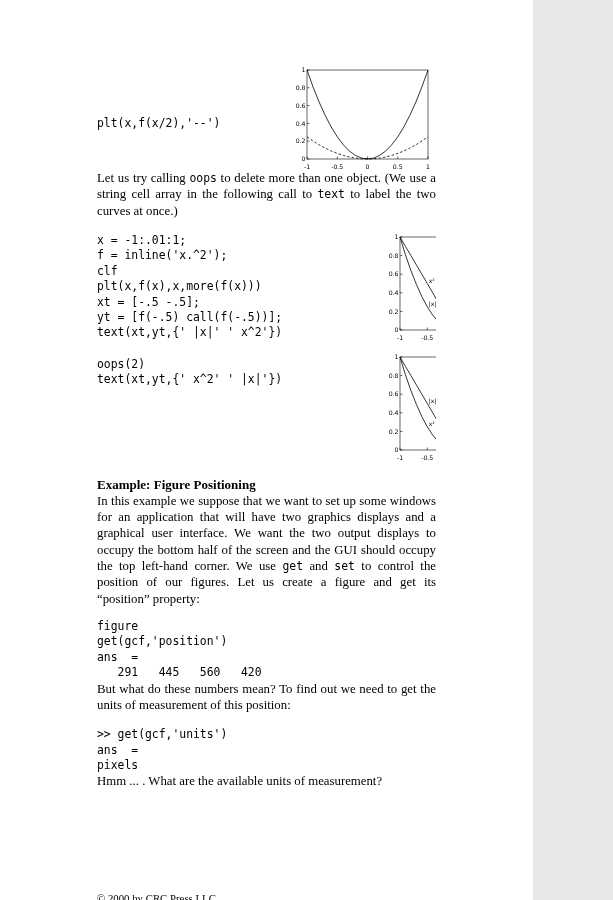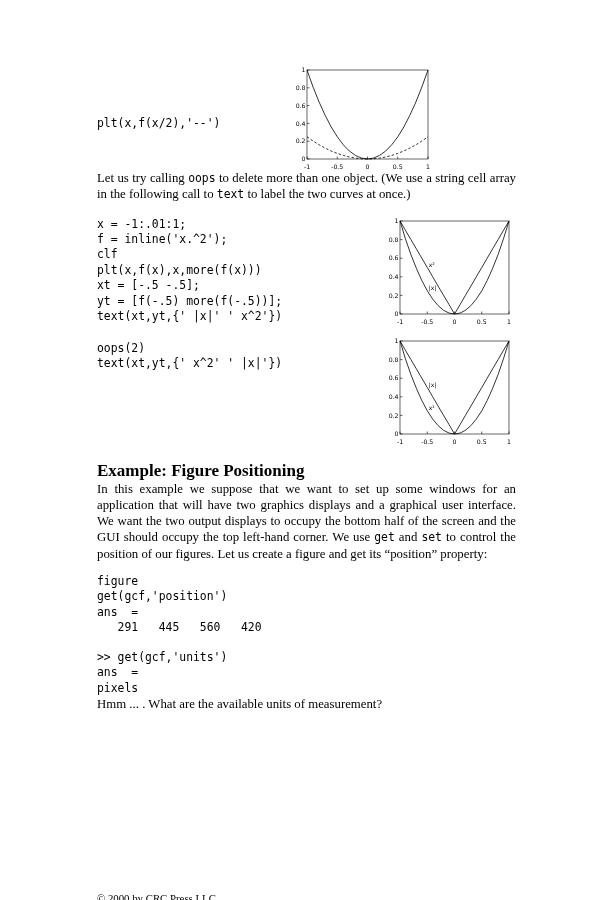--- a/index.html
+++ b/index.html
@@ -1,30 +1,30 @@
 <!DOCTYPE html>
 <html><head>
 <meta charset="utf-8">
 <style>
   html,body { margin:0; padding:0; background:#e8e8e8; }
   .page {
-    width:613px; height:900px; background:#ffffff; position:relative;
+    width:533px; height:900px; background:#ffffff; position:relative;
     box-sizing:border-box; padding:66px 97px 0 97px;
     font-family:"Liberation Serif", serif; font-size:12.8px; color:#000;
     overflow:hidden;
   }
   p.body { margin:0; text-align:justify; line-height:16.3px; }
   .mono, .codeline { font-family:"DejaVu Sans Mono", monospace; font-size:11.4px; }
   .codeline { line-height:15.4px; white-space:pre; }
   .row { display:flex; align-items:flex-start; }
   .codecol { flex:0 0 286px; }
   .codecol-a { flex:0 0 193px; }
   .codecol-a .codeline { margin-top:50px; }
   .codecol-c .codeline:first-child { margin-top:4px; }
-  h2.heading { font-size:17px; margin:16px 0 0 0; font-weight:bold; }
+  h2.heading { font-size:13px; margin:16px 0 0 0; font-weight:bold; }
   svg text { font-family:"DejaVu Sans", sans-serif; fill:#000; }
   .mt12 { margin-top:12px; } .mt14 { margin-top:14px; } .mt16 { margin-top:16px; }
   .footer { position:absolute; left:97px; top:892px; font-size:10.8px; }
 </style>
 </head>
 <body>
 
 <div class="page">
 
   <div class="row">
@@ -62,21 +62,21 @@
 
   <p class="body mt16"><span>Let us try calling </span><span class="mono">oops</span><span> to delete more than one object. (We use a string cell array in the following call to </span><span class="mono">text</span><span> to label the two curves at once.)</span></p>
 
   <div class="row mt14">
     <div class="codecol">
       <div class="codeline">x = -1:.01:1;</div>
       <div class="codeline">f = inline('x.^2');</div>
       <div class="codeline">clf</div>
       <div class="codeline">plt(x,f(x),x,more(f(x)))</div>
       <div class="codeline">xt = [-.5 -.5];</div>
-      <div class="codeline">yt = [f(-.5) more(f(-.5))];</div>
+      <div class="codeline">yt = [f(-.5) call(f(-.5))];</div>
       <div class="codeline">text(xt,yt,{' |x|' ' x^2'})</div>
     </div>
     <svg width="130" height="108">
         <rect x="17" y="4" width="109" height="93" fill="none" stroke="#000" stroke-width="0.6"></rect>
         <line x1="17" y1="97" x2="17" y2="94.5" stroke="#000" stroke-width="0.6"></line>
         <text x="17" y="106.5" font-size="6.2" text-anchor="middle">-1</text>
         <line x1="44.25" y1="97" x2="44.25" y2="94.5" stroke="#000" stroke-width="0.6"></line>
         <text x="44.25" y="106.5" font-size="6.2" text-anchor="middle">-0.5</text>
         <line x1="71.5" y1="97" x2="71.5" y2="94.5" stroke="#000" stroke-width="0.6"></line>
         <text x="71.5" y="106.5" font-size="6.2" text-anchor="middle">0</text>
@@ -144,20 +144,21 @@
 
   <p class="body mt12"><span>In this example we suppose that we want to set up some windows for an application that will have two graphics displays and a graphical user interface. We want the two output displays to occupy the bottom half of the screen and the GUI should occupy the top left-hand corner. We use </span><span class="mono">get</span><span> and </span><span class="mono">set</span><span> to control the position of our figures. Let us create a figure and get its “position” property:</span></p>
 
   <div class="mt12">
     <div class="codeline">figure</div>
     <div class="codeline">get(gcf,'position')</div>
     <div class="codeline">ans  =</div>
     <div class="codeline">   291   445   560   420</div>
   </div>
 
+  <p class="body mt12">But what do these numbers mean? To find out we need to get the units of measurement of this position:</p>
 
   <div class="mt14">
     <div class="codeline">&gt;&gt; get(gcf,'units')</div>
     <div class="codeline">ans  =</div>
     <div class="codeline">pixels</div>
   </div>
 
   <p class="body mt14">Hmm ... . What are the available units of measurement?</p>
 
   <div class="footer">© 2000 by CRC Press LLC</div>

